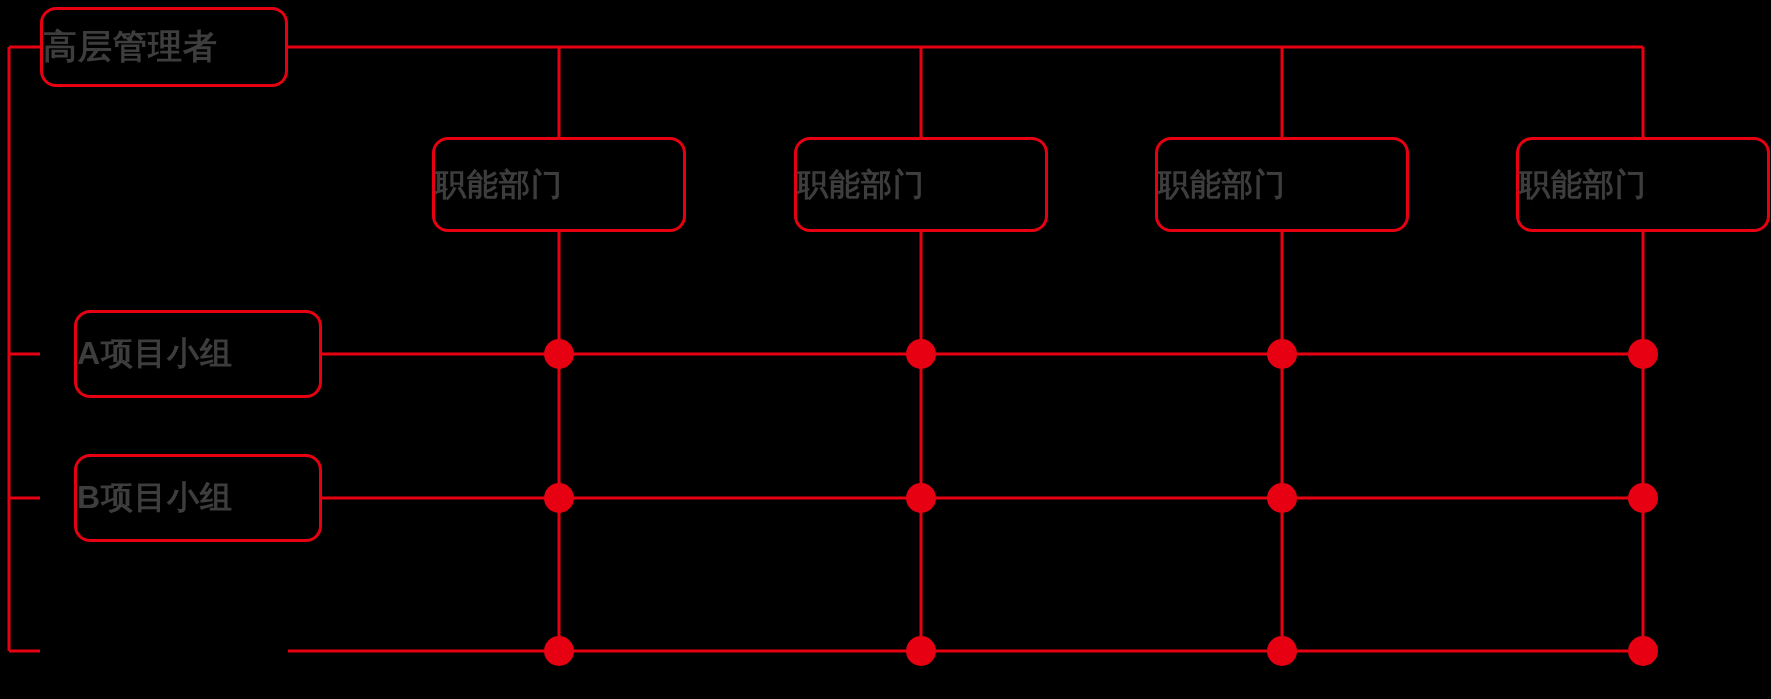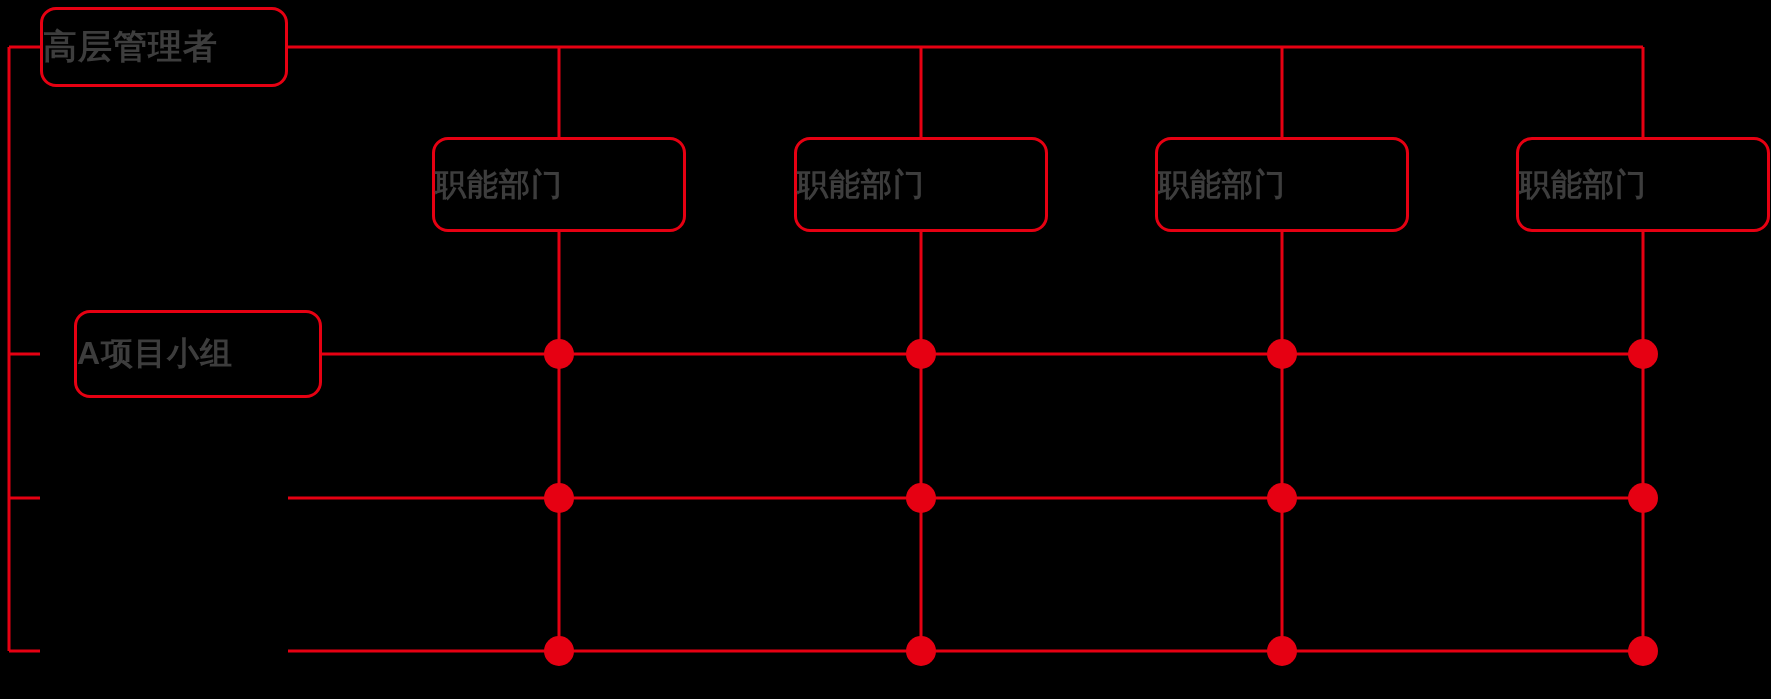--- a/index.html
+++ b/index.html
@@ -98,14 +98,17 @@
   <div class="node node-func func-3">
     <span class="label">职能部门</span>
   </div>
   <div class="node node-func func-4">
     <span class="label">职能部门</span>
   </div>
 
   <div class="node node-team team-a">
     <span class="label">A项目小组</span>
   </div>
+  <div class="node node-team team-b">
+    <span class="label">B项目小组</span>
+  </div>
 
 </div>
 
 </body></html>

